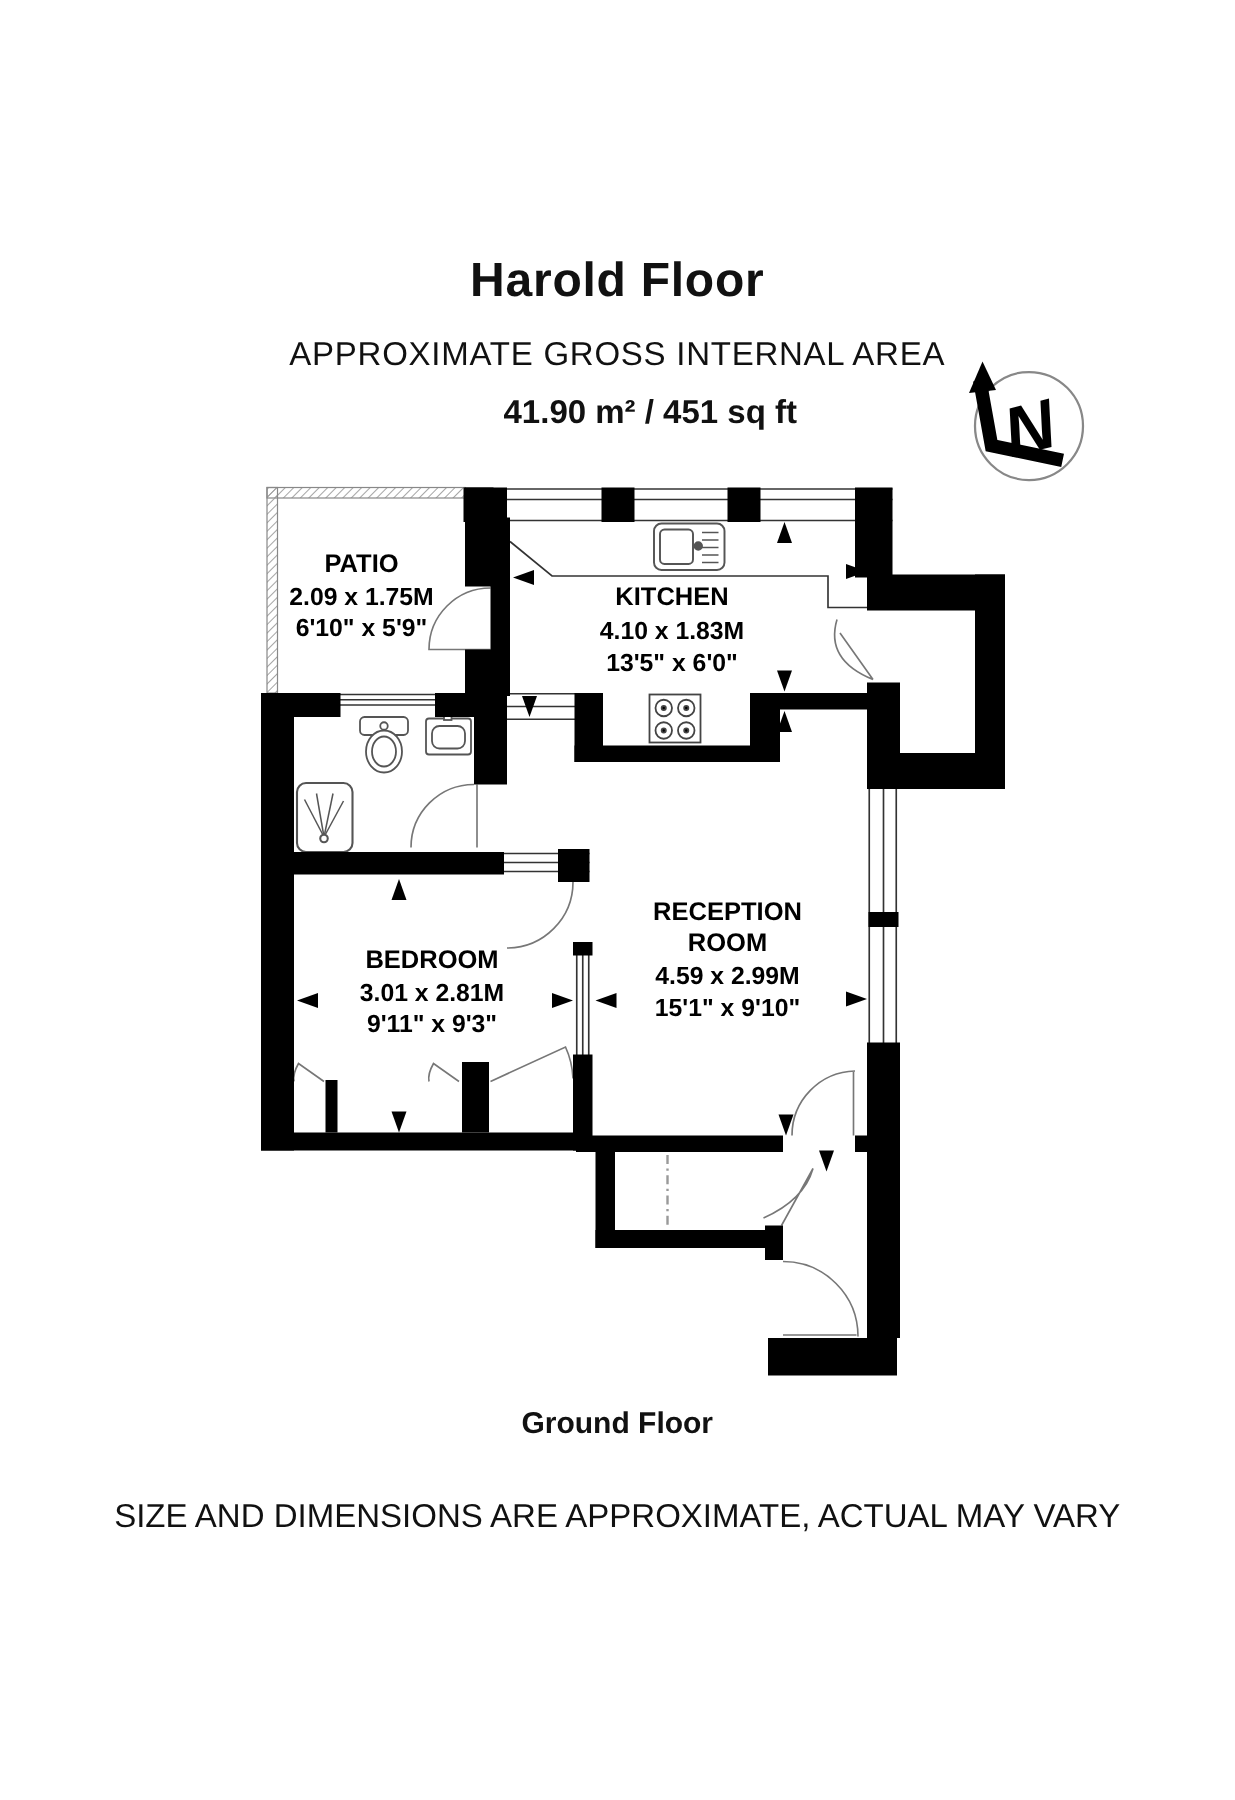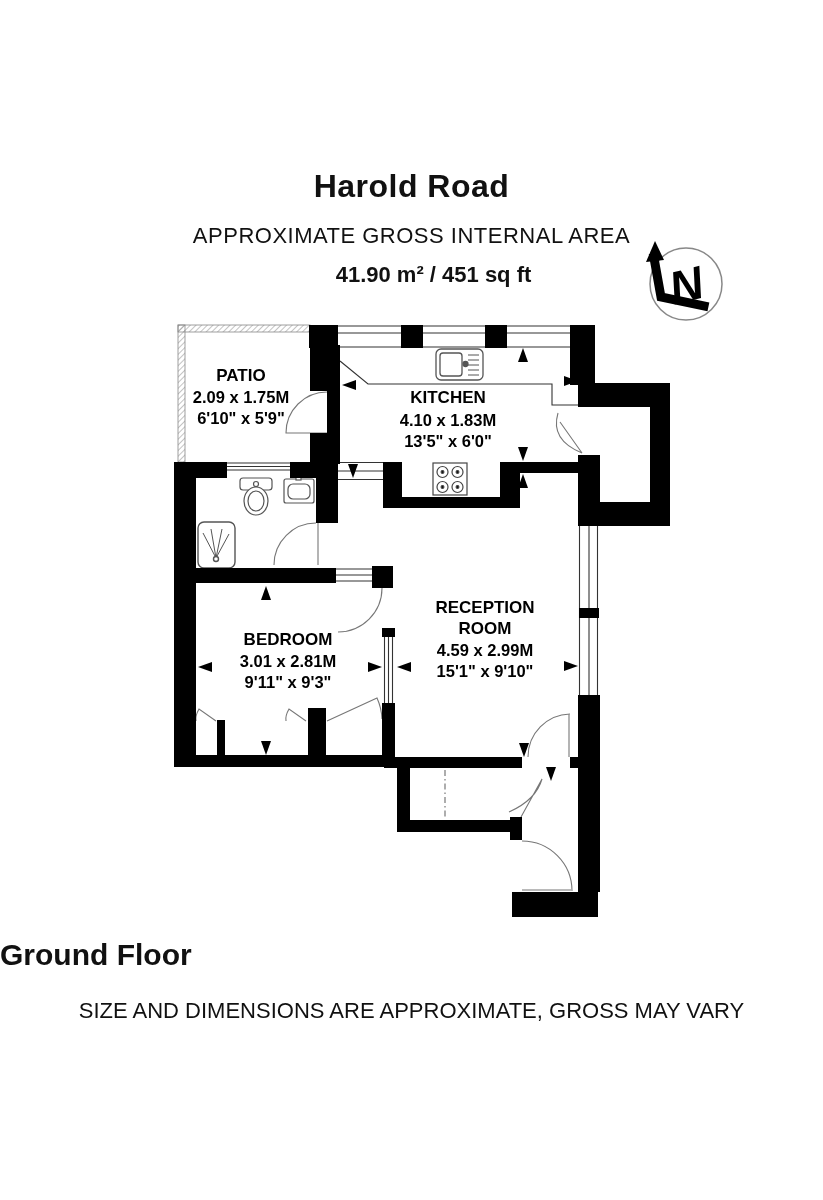--- a/index.html
+++ b/index.html
@@ -2,35 +2,35 @@
 <html><head>
 <meta charset="utf-8">
 <style>
   html,body{margin:0;padding:0;background:#fff;}
   .page{position:relative;width:823px;height:1200px;background:#ffffff;overflow:hidden;
         font-family:"Liberation Sans",sans-serif;color:#111;}
   .title-block{position:absolute;top:168px;left:0;width:100%;text-align:center;}
   .title{font-size:32px;font-weight:bold;letter-spacing:0.5px;}
   .subtitle{font-size:22px;margin-top:18px;letter-spacing:0.5px;}
   .area{font-size:22px;font-weight:bold;margin-top:13px;padding-left:44px;}
-  .footer-floor{position:absolute;top:938px;left:0;width:100%;
-                font-size:30px;font-weight:bold;}
+  .footer-floor{position:absolute;top:938px;left:0;width:100%;text-align:center;
+                font-size:20px;font-weight:bold;}
   .footer-disclaimer{position:absolute;top:998px;left:0;width:100%;text-align:center;
                      font-size:22px;}
   svg text.room-name{font-family:"Liberation Sans",sans-serif;font-size:17px;font-weight:bold;}
   svg text.room-dim{font-family:"Liberation Sans",sans-serif;font-size:16.5px;font-weight:bold;}
   svg text.north{font-family:"Liberation Sans",sans-serif;font-size:46px;font-weight:bold;font-style:italic;}
 </style>
 </head>
 <body>
 
 <div class="page">
 
   <div class="title-block">
-    <div class="title">Harold Road</div>
+    <div class="title">Harold Floor</div>
     <div class="subtitle">APPROXIMATE GROSS INTERNAL AREA</div>
     <div class="area">41.90 m² / 451 sq ft</div>
   </div>
 
   <svg width="823" height="1200" viewBox="0 0 823 1200" xmlns="http://www.w3.org/2000/svg">
     <defs>
       <pattern id="hatch" width="4" height="4" patternUnits="userSpaceOnUse" patternTransform="rotate(45)">
         <line x1="0" y1="0" x2="0" y2="4" stroke="#9a9a9a" stroke-width="1.2"></line>
       </pattern>
     </defs>
@@ -222,15 +222,15 @@
       <g>
         <text class="room-name" x="485" y="613">RECEPTION</text>
         <text class="room-name" x="485" y="634">ROOM</text>
         <text class="room-dim" x="485" y="656">4.59 x 2.99M</text>
         <text class="room-dim" x="485" y="677">15'1" x 9'10"</text>
       </g>
     </g>
   </svg>
 
   <div class="footer-floor">Ground Floor</div>
-  <div class="footer-disclaimer">SIZE AND DIMENSIONS ARE APPROXIMATE, GROSS MAY VARY</div>
+  <div class="footer-disclaimer">SIZE AND DIMENSIONS ARE APPROXIMATE, ACTUAL MAY VARY</div>
 
 </div>
 
 </body></html>

